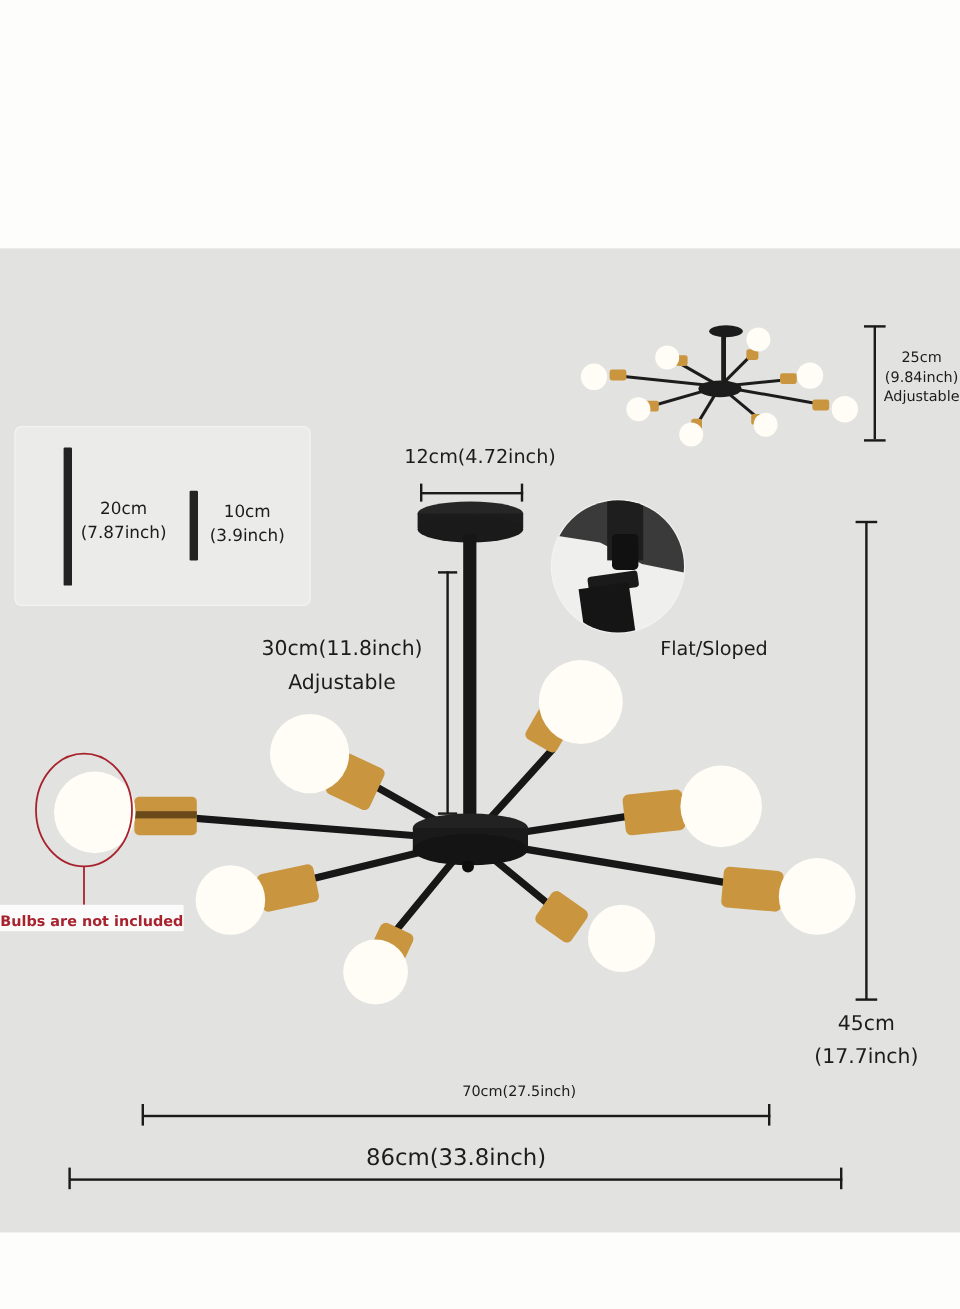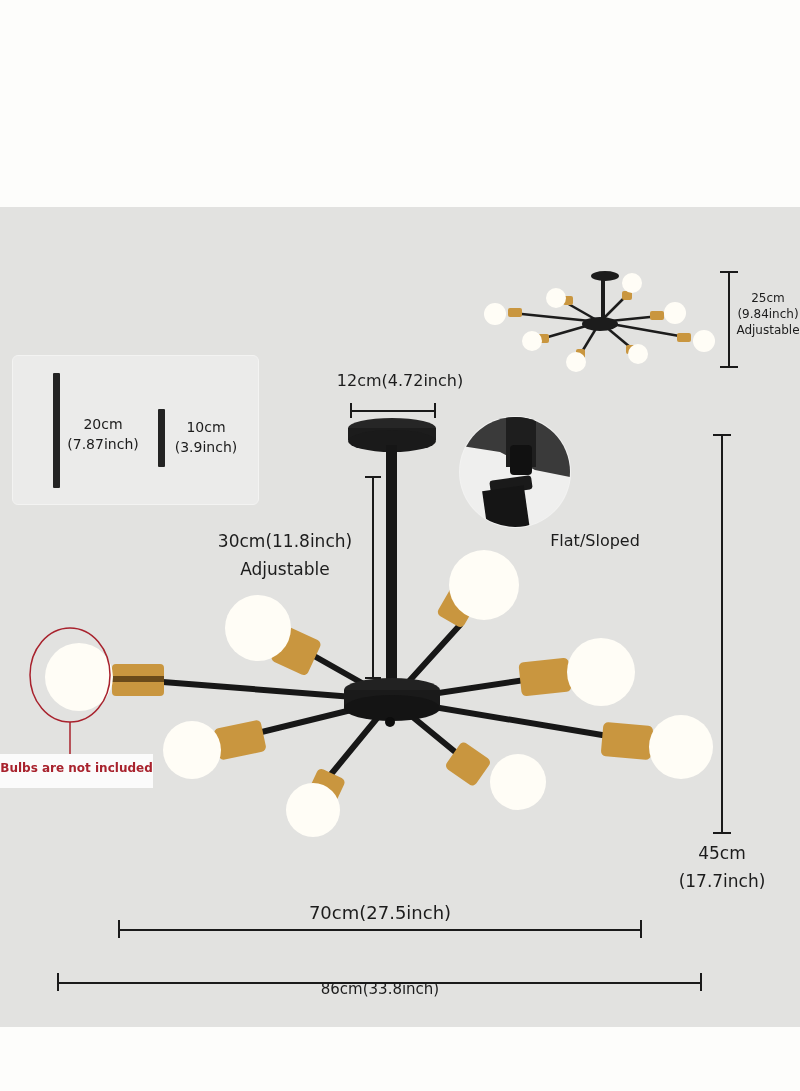--- a/index.html
+++ b/index.html
@@ -15,21 +15,21 @@
     }
     .lbl { position: absolute; text-align: center; color: #1c1c1c; white-space: nowrap; }
     .hline { position: absolute; height: 2px; background: #1a1a1a; }
     .vline { position: absolute; width: 2px; background: #1a1a1a; }
     .legend-box {
       position: absolute; left: 12px; top: 355px; width: 245px; height: 148px;
       background: #ebebea; border-radius: 6px; border: 1px solid #f3f3f2;
     }
     .bar { position: absolute; width: 7px; background: #232323; border-radius: 1px; }
     .note {
-      position: absolute; left: 0; top: 754px; width: 153px; height: 34px;
+      position: absolute; left: 0; top: 754px; width: 153px; height: 22px;
       background: #fbfbfb; color: #a8222d; font-weight: bold; font-size: 12px;
       line-height: 28px; text-align: center; white-space: nowrap;
     }
     svg { position: absolute; left: 0; top: 0; overflow: visible; }
   </style>
 </head>
 <body>
 
 <div class="panel"></div>
 
@@ -183,21 +183,21 @@
 <div class="note">Bulbs are not included</div>
 
 <div class="vline" style="left:721px; top:435px; height:398px;"></div>
 <div class="hline" style="left:713px; top:434px; width:18px;"></div>
 <div class="hline" style="left:713px; top:832px; width:18px;"></div>
 <div class="lbl" style="left:660px; top:839px; width:124px; font-size:17px; line-height:28px;">
   <div>45cm</div>
   <div>(17.7inch)</div>
 </div>
 
-<div class="lbl" style="left:280px; top:902px; width:200px; font-size:18px;">70cm(27.5inch)</div>
+<div class="lbl" style="left:280px; top:902px; width:200px; font-size:12px;text-align:right;">70cm(27.5inch)</div>
 <div class="hline" style="left:119px; top:929px; width:523px;"></div>
 <div class="vline" style="left:118px; top:920px; height:18px;"></div>
 <div class="vline" style="left:640px; top:920px; height:18px;"></div>
 
-<div class="lbl" style="left:280px; top:980px; width:200px; font-size:15px;">86cm(33.8inch)</div>
+<div class="lbl" style="left:280px; top:954px; width:200px; font-size:19px;">86cm(33.8inch)</div>
 <div class="hline" style="left:58px; top:982px; width:644px;"></div>
 <div class="vline" style="left:57px; top:973px; height:18px;"></div>
 <div class="vline" style="left:700px; top:973px; height:18px;"></div>
 
 </body></html>

